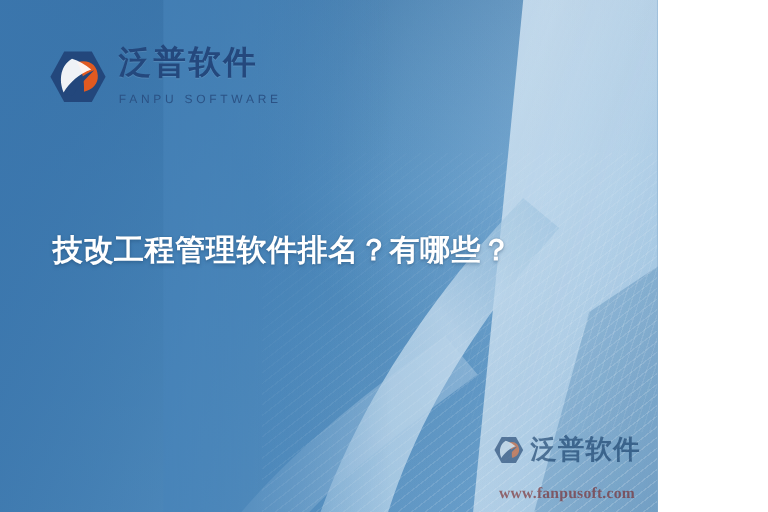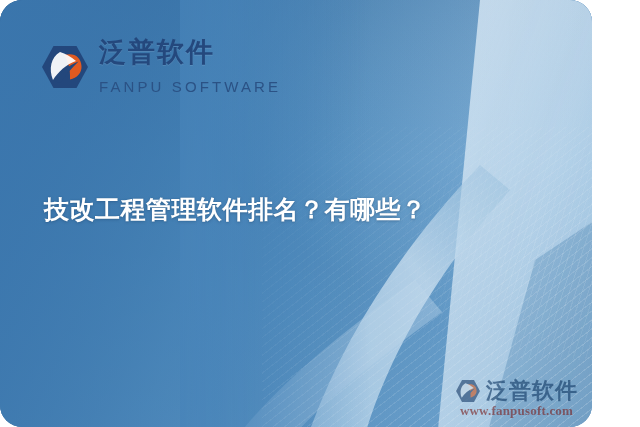--- a/index.html
+++ b/index.html
@@ -1,26 +1,25 @@
 <!DOCTYPE html>
 <html lang="zh"><head>
 <meta charset="utf-8">
 <title>banner</title>
 <style>
   html,body{margin:0;padding:0;background:#ffffff;}
   *{box-sizing:border-box;}
 
   .banner{
     position:relative;
-    width:592px;
+    width:548px;
     height:427px;
     overflow:hidden;
     font-family:"Liberation Sans","DejaVu Sans",sans-serif;
     background:#3f78ab;
-    border-radius:22px;
   }
 
   
   .bg-base{
     position:absolute; inset:0;
     background:
       radial-gradient(120% 140% at 100% 0%,   rgba(148,193,228,0.95) 0%, rgba(148,193,228,0) 58%),
       linear-gradient(116deg,
         #2c6095 0%,
         #336a9e 16%,
@@ -91,21 +90,21 @@
   .logo-text{display:flex;flex-direction:column;justify-content:center;}
   .logo-cn{
     font-size:27px;
     font-weight:700;
     letter-spacing:2px;
     color:#24487d;
     line-height:1.08;
     text-shadow:0 1px 0 rgba(255,255,255,.10);
   }
   .logo-en{
-    font-size:15px;
+    font-size:10px;
     letter-spacing:3.1px;
     color:#2b5285;
     line-height:1.2;
     margin-top:11px;
     font-weight:400;
   }
 
   
   .headline{
     position:absolute;
@@ -139,21 +138,21 @@
     letter-spacing:1px;
     color:#123a66;
     line-height:1;
   }
   .wm-url{
     font-size:13px;
     font-weight:700;
     letter-spacing:.2px;
     color:#7a2323;
     line-height:1;
-    margin-top:0;
+    margin-top:16px;
     font-family:"Liberation Serif","DejaVu Serif",serif;
   }
 </style>
 </head>
 <body>
 
 <div class="banner">
 
   <div class="bg-base"></div>
   <div class="bg-warm"></div>

